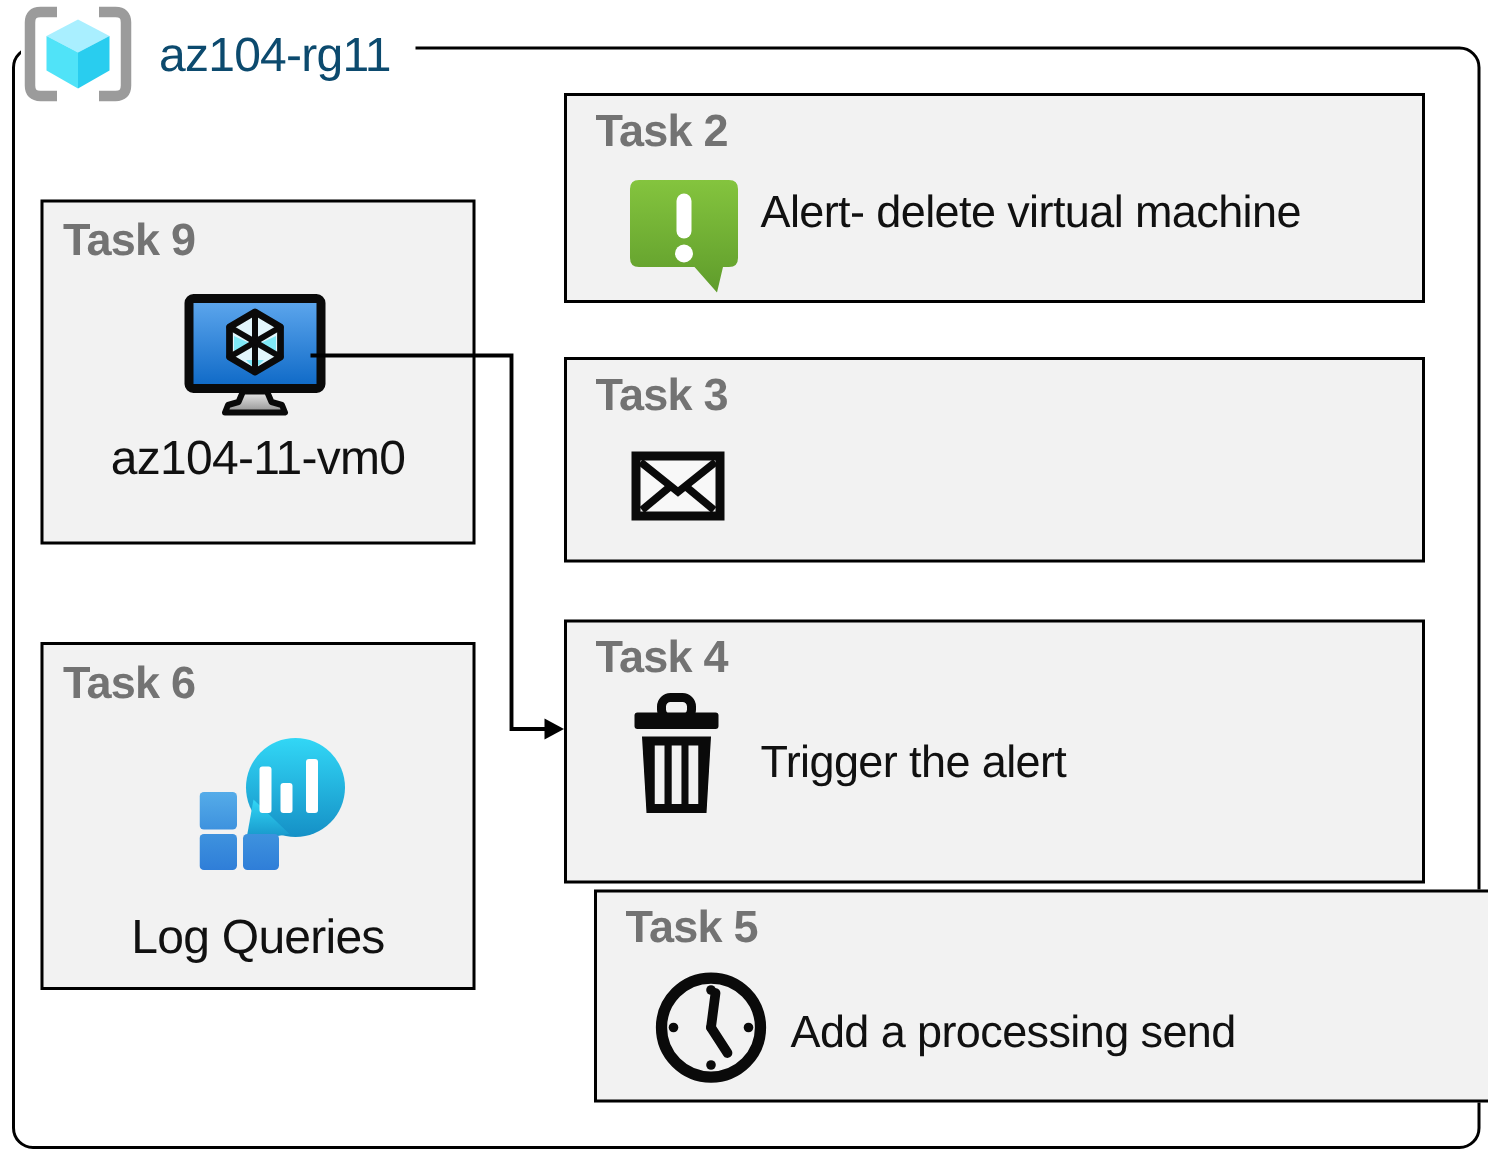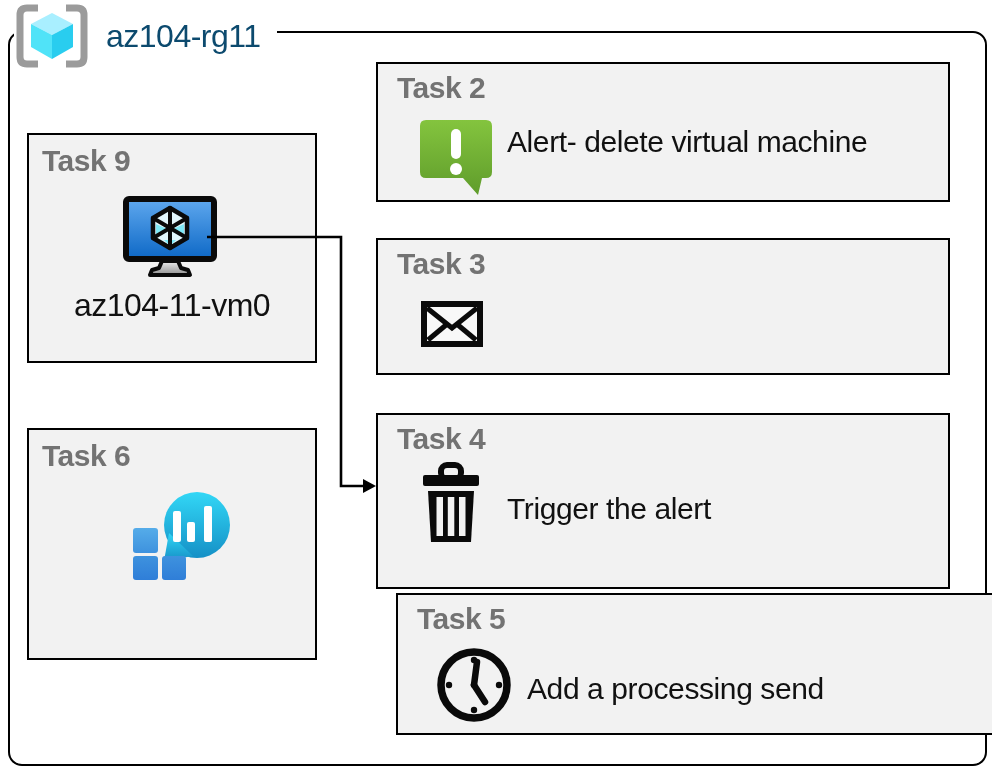--- a/index.html
+++ b/index.html
@@ -108,20 +108,21 @@
         <circle cx="64" cy="33" r="33" fill="url(#laB)"></circle>
         <polygon points="31,69 36,41 60,64" fill="url(#laB)"></polygon>
         <rect x="0" y="36" width="25" height="25" rx="3" fill="url(#laS1)"></rect>
         <rect x="0" y="64" width="25" height="24" rx="3" fill="url(#laS2)"></rect>
         <rect x="29" y="64" width="24" height="24" rx="3" fill="url(#laS2)"></rect>
         <rect x="40" y="19" width="8" height="31" rx="2" fill="#fff"></rect>
         <rect x="54" y="30" width="8" height="20" rx="2" fill="#fff"></rect>
         <rect x="71" y="14" width="8" height="36" rx="2" fill="#fff"></rect>
       </svg>
     </span>
+    <div class="box-caption" style="top:176px;">Log Queries</div>
   </div>
 
   <div class="task-box" style="left:376px;top:62px;width:574px;height:140px;">
     <div class="task-title right-title">Task 2</div>
     <span class="abs" style="left:40px;top:54px;">
       <svg width="76" height="80" viewBox="0 0 76 80">
         <defs>
           <linearGradient id="alG" x1="0" y1="0" x2="0" y2="1">
             <stop offset="0" stop-color="#84c43e"></stop>
               <stop offset="1" stop-color="#5f9c2b"></stop>

